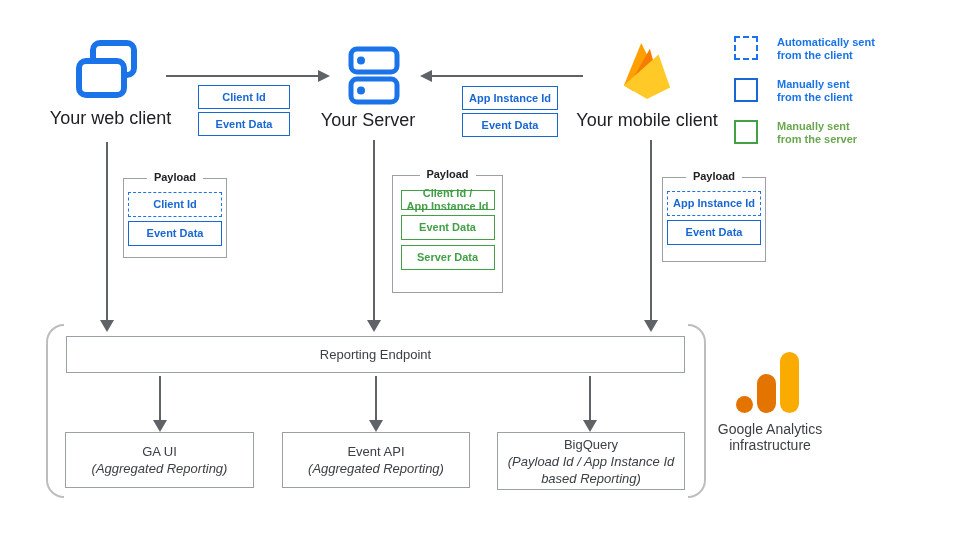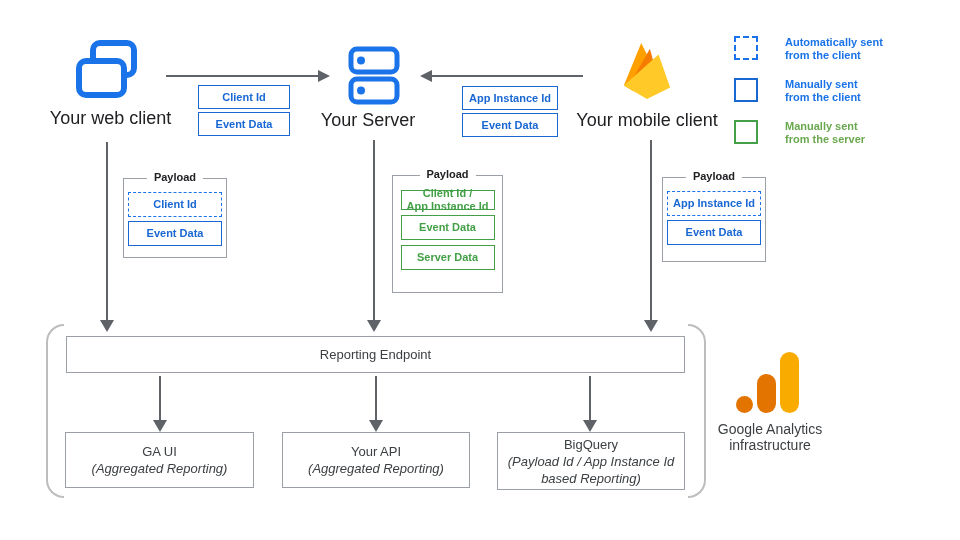--- a/index.html
+++ b/index.html
@@ -18,21 +18,21 @@
   .dashed-blue{border:1.5px dashed #1a73e8;color:#1967d2}
   .solid-green{border:1.5px solid #43a047;color:#43a047}
   .payload{position:absolute;border:1px solid #9aa0a6;background:#fff;box-sizing:border-box;
            display:flex;flex-direction:column;align-items:center}
   .ptitle{position:absolute;top:-8px;left:50%;transform:translateX(-50%);background:#fff;
           padding:0 7px;font-size:11px;font-weight:700;color:#202124;white-space:nowrap}
   .pitem{width:94px;display:flex;flex-direction:column;align-items:center;justify-content:center;
          font-size:11px;font-weight:700;background:#fff;box-sizing:border-box;line-height:13px;text-align:center}
   .h24{height:25px}.h36{height:20px}
   .legend{position:absolute;display:flex;flex-direction:column;gap:16px}
-  .litem{display:flex;gap:27px;align-items:flex-start}
+  .litem{display:flex;gap:19px;align-items:flex-start}
   .sw{width:24px;height:24px;flex:none;background:#fff;box-sizing:border-box}
   .sw-dashed-blue{border:2px dashed #1a73e8}
   .sw-solid-blue{border:2px solid #1967d2}
   .sw-solid-green{border:2px solid #43a047}
   .ltext{font-size:11px;line-height:13px;font-weight:600}
   .ltext.blue{color:#1a73e8}.ltext.green{color:#6aa84f}
   .bigbox{position:absolute;border:1px solid #9aa0a6;background:#fff;box-sizing:border-box;
           display:flex;flex-direction:column;align-items:center;justify-content:center;
           text-align:center;font-size:13px;color:#3c4043;line-height:17px}
   .sub{font-style:italic}
@@ -155,21 +155,21 @@
   <div class="vline" style="left:375px;top:376px;height:44px"></div>
   <div class="tri tri-d" style="left:369px;top:420px"></div>
   <div class="vline" style="left:589px;top:376px;height:44px"></div>
   <div class="tri tri-d" style="left:583px;top:420px"></div>
 
   <div class="bigbox" style="left:65px;top:432px;width:189px;height:56px">
     <div>GA UI</div>
     <div class="sub">(Aggregated Reporting)</div>
   </div>
   <div class="bigbox" style="left:282px;top:432px;width:188px;height:56px">
-    <div>Your API</div>
+    <div>Event API</div>
     <div class="sub">(Aggregated Reporting)</div>
   </div>
   <div class="bigbox" style="left:497px;top:432px;width:188px;height:58px">
     <div>BigQuery</div>
     <div class="sub" style="width:178px">(Payload Id / App Instance Id based Reporting)</div>
   </div>
 
   <div>
     <div class="ga-dot" style="left:736px;top:396px;width:17px;height:17px"></div>
     <div class="ga-bar" style="left:757px;top:374px;width:19px;height:39px;background:#E37400"></div>

